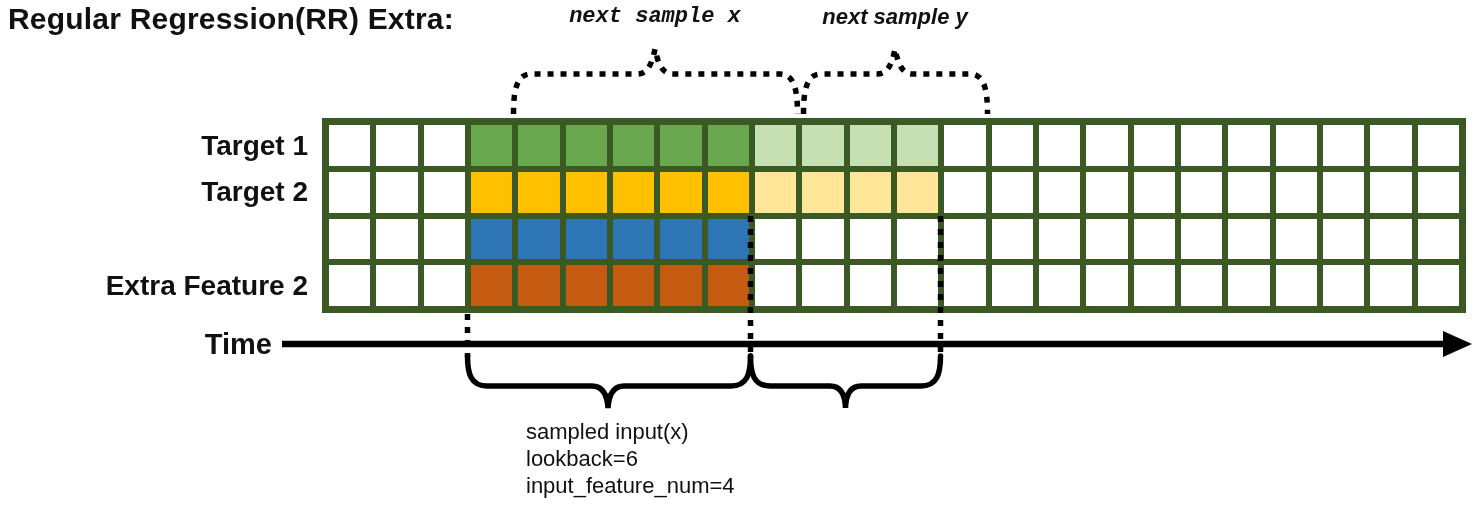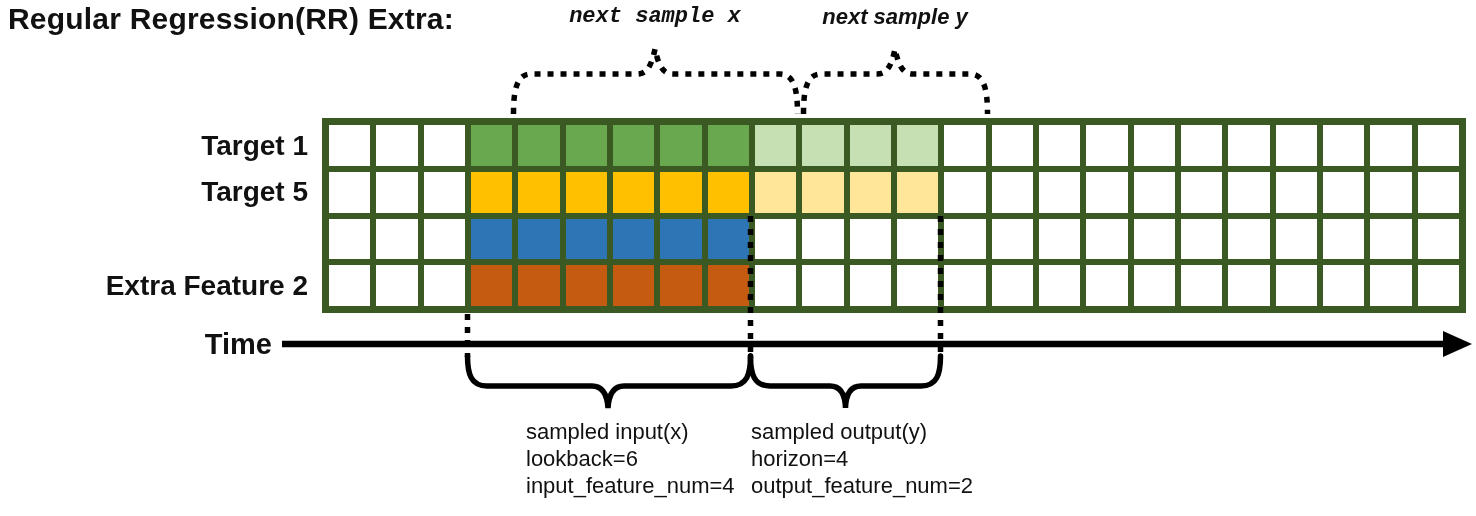--- a/index.html
+++ b/index.html
@@ -170,22 +170,17 @@
 
     <path d="M 750.5 356 C 750.5 374 754 386 770 386 L 830 386 C 839 386 845 392 845.5 408
              C 846 392 852 386 861 386 L 921 386 C 937 386 940.5 374 940.5 356" fill="none" stroke="#000" stroke-width="5.5" stroke-linecap="round"></path>
   </svg>
 
   <div class="sample-note" id="note-input">
     <div>sampled input(x)</div>
     <div>lookback=6</div>
     <div>input_feature_num=4</div>
   </div>
-  <div class="sample-note" id="note-output">
-    <div>sampled output(y)</div>
-    <div>horizon=4</div>
-    <div>output_feature_num=2</div>
-  </div>
 
 <div class="row-label" style="top: 128.5px;">Target 1</div>
-    <div class="row-label" style="top: 175.25px;">Target 5</div>
+    <div class="row-label" style="top: 175.25px;">Target 2</div>
     <div class="row-label" style="top: 268.75px;">Extra Feature 2</div>
   </div>
 
 </body></html>

